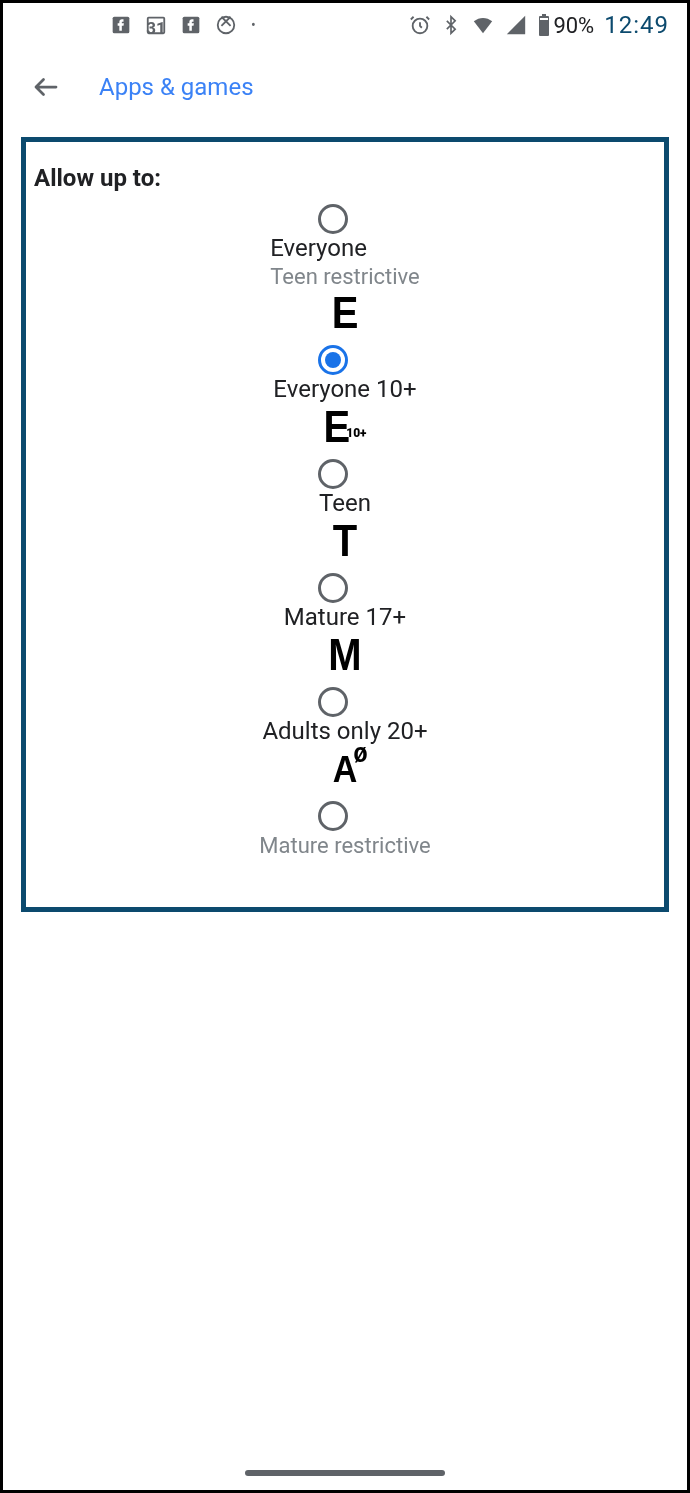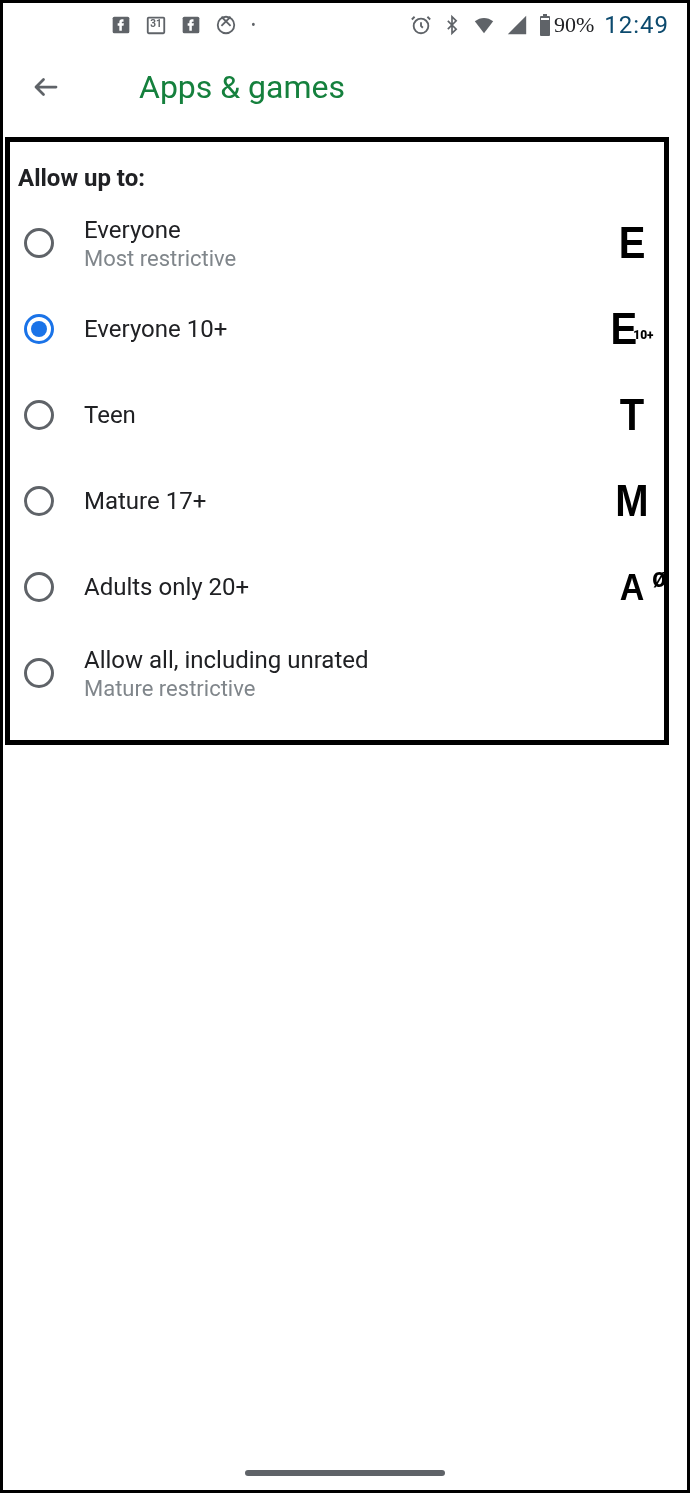--- a/index.html
+++ b/index.html
@@ -20,64 +20,64 @@
     display: flex;
     align-items: center;
     height: 44px;
     padding: 0 18px;
     font-size: 22px;
     color: #5f6368;
   }
   .status-left { display: flex; align-items: center; gap: 14px; margin-left: 90px;}
   .status-right { display: flex; align-items: center; gap: 10px; margin-left: auto;}
   .status-icon { display: inline-flex; align-items: center; justify-content: center; }
-  .battery { font-size: 22px; color:#202124; display:flex; align-items:center;font-family:Liberation Serif, serif;}
+  .battery { font-size: 22px; color:#202124; display:flex; align-items:center;}
   .clock { font-size: 24px; color:#0c4a6e; letter-spacing:1px;}
 
   
   .appbar {
     display: flex;
     align-items: center;
     height: 80px;
     padding: 0 14px;
     gap: 24px;
   }
   .back-btn {
     width: 58px; height:58px;
     display:flex; align-items:center; justify-content:center;
     border:none; background:none; cursor:pointer;
     color:#5f6368;
   }
   .page-title {
-    font-size: 32px;
-    color:#15803d;
+    font-size: 24px;
+    color:#3b82f6;
     font-weight:400;
-    margin-left:40px;
   }
 
   
   .highlight-box {
-    margin: 10px 18px 0 2px;
-    border: 5px solid #000000;
+    margin: 10px 18px 0 18px;
+    border: 5px solid #0c4a6e;
     padding-bottom: 24px;
   }
   .section-heading {
     font-size: 24px;
     font-weight: 700;
     color:#202124;
     padding: 22px 8px 8px 8px;
   }
 
   
   .option {
     display:flex;
     align-items:center;
     min-height: 86px;
     padding: 4px 8px;
     cursor:pointer;
+    flex-direction:column;
   }
   .radio {
     width:30px; height:30px;
     border: 3px solid #5f6368;
     border-radius:50%;
     flex:0 0 30px;
     display:flex; align-items:center; justify-content:center;
     margin: 0 30px 0 6px;
   }
   .radio.selected { border-color:#1a73e8; }
@@ -136,21 +136,21 @@
     <span class="status-icon">
       <svg width="20" height="20" viewBox="0 0 24 24" fill="#5f6368">
           <rect x="2" y="2" width="20" height="20" rx="2"></rect>
           <path fill="#fff" d="M13 8h2V5h-2c-1.7 0-3 1.3-3 3v2H8v3h2v6h3v-6h2l.5-3H13V8.5c0-.3.2-.5.5-.5z"></path>
         </svg>
     </span>
     <span class="status-icon" style="position:relative;">
       <svg width="22" height="22" viewBox="0 0 24 24" fill="none" stroke="#5f6368" stroke-width="2">
           <rect x="3" y="4" width="18" height="17" rx="1"></rect>
         </svg>
-      <span style="position:absolute;left:0;right:0;top:4px;text-align:center;font-size:10px;font-weight:700;color:#5f6368;">31</span>
+      <span style="position:absolute;left:0;right:0;top:4px;text-align:center;font-size:17px;font-weight:700;color:#5f6368;">31</span>
     </span>
     <span class="status-icon">
       <svg width="20" height="20" viewBox="0 0 24 24" fill="#5f6368">
           <rect x="2" y="2" width="20" height="20" rx="2"></rect>
           <path fill="#fff" d="M13 8h2V5h-2c-1.7 0-3 1.3-3 3v2H8v3h2v6h3v-6h2l.5-3H13V8.5c0-.3.2-.5.5-.5z"></path>
         </svg>
     </span>
     <span class="status-icon">
        <svg width="22" height="22" viewBox="0 0 24 24" fill="none" stroke="#5f6368" stroke-width="2">
           <path d="M7 3l10 10M17 3L7 13"></path>
@@ -202,21 +202,21 @@
   <div class="page-title">Apps &amp; games</div>
 </div>
 
 <div class="highlight-box">
   <div class="section-heading">Allow up to:</div>
 
   <div class="option">
     <span class="radio"></span>
     <div class="labels">
       <div class="label-title">Everyone</div>
-      <div class="label-sub">Most restrictive</div>
+      <div class="label-sub">Teen restrictive</div>
     </div>
     <div class="rating">
       <span class="rating-letter">E</span>
     </div>
   </div>
 
   <div class="option">
     <span class="radio selected"></span>
     <div class="labels">
       <div class="label-title">Everyone 10+</div>
@@ -254,20 +254,19 @@
     </div>
     <div class="rating rating-ao">
       <span class="rating-letter" style="font-size:34px;">A</span>
         <span class="o-slash">Ø</span>
     </div>
   </div>
 
   <div class="option">
     <span class="radio"></span>
     <div class="labels">
-      <div class="label-title">Allow all, including unrated</div>
       <div class="label-sub">Mature restrictive</div>
     </div>
   </div>
 
 </div>
 
 <div class="gesture-bar"></div>
 
 </body></html>

